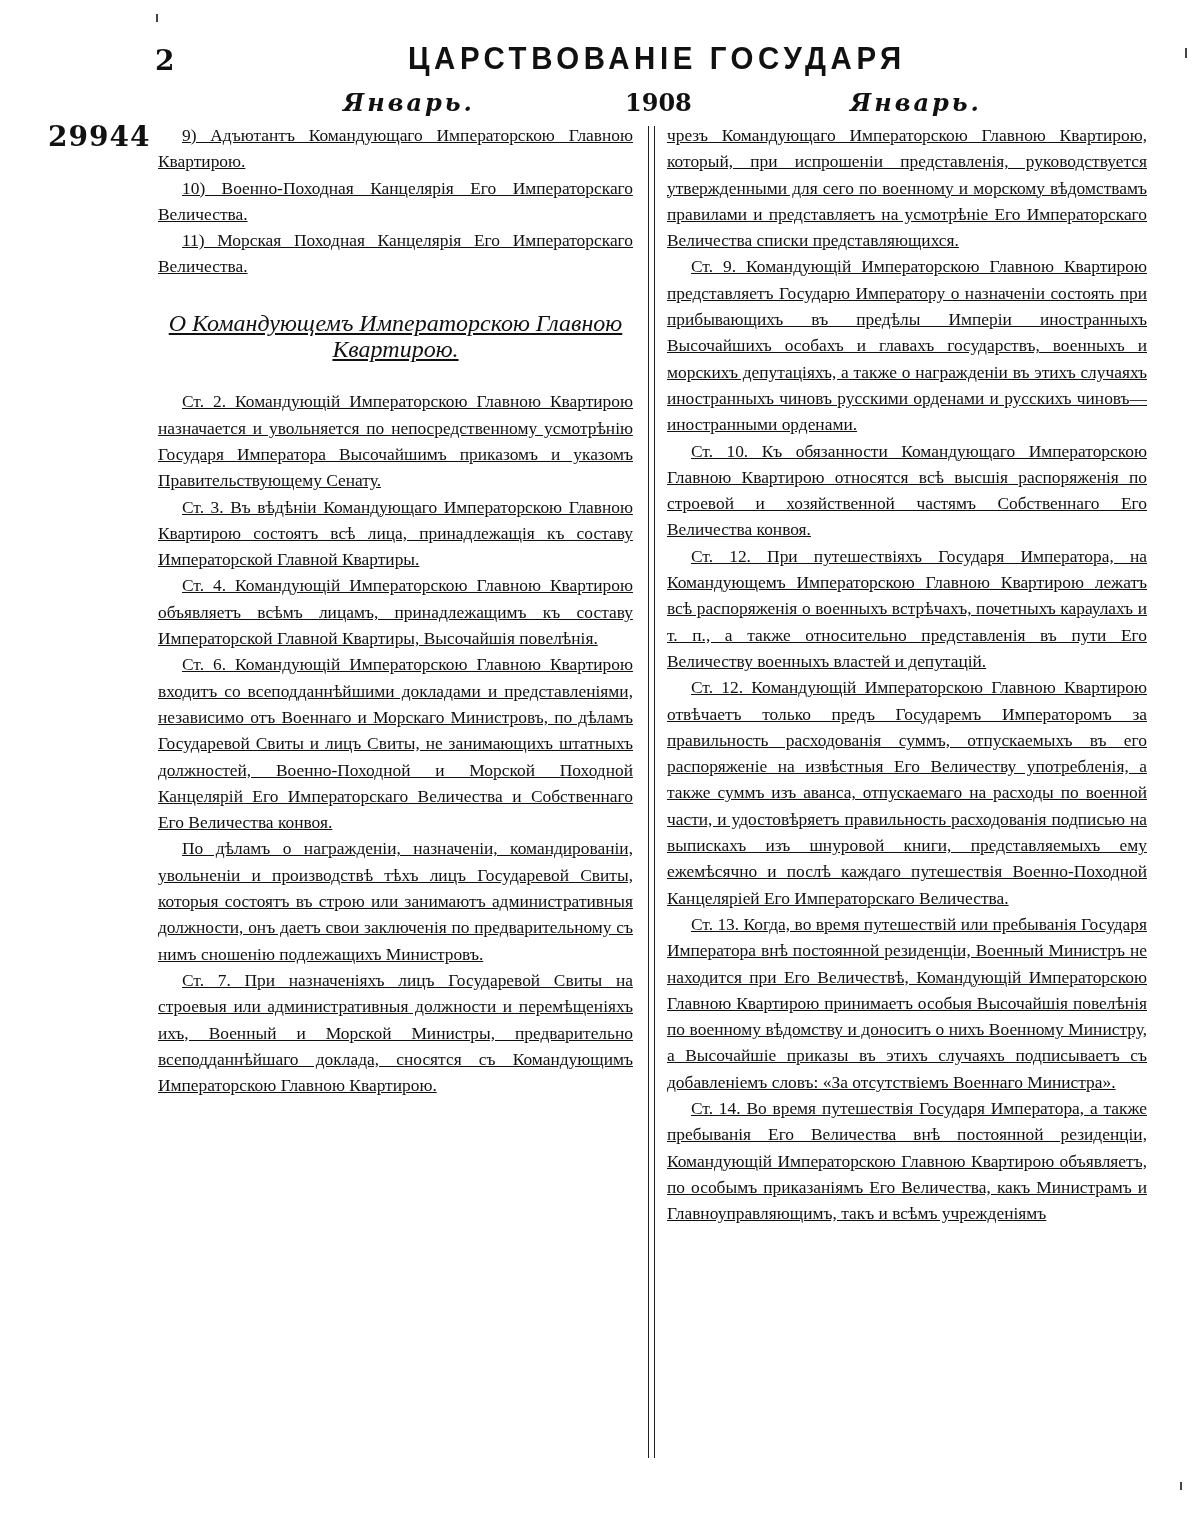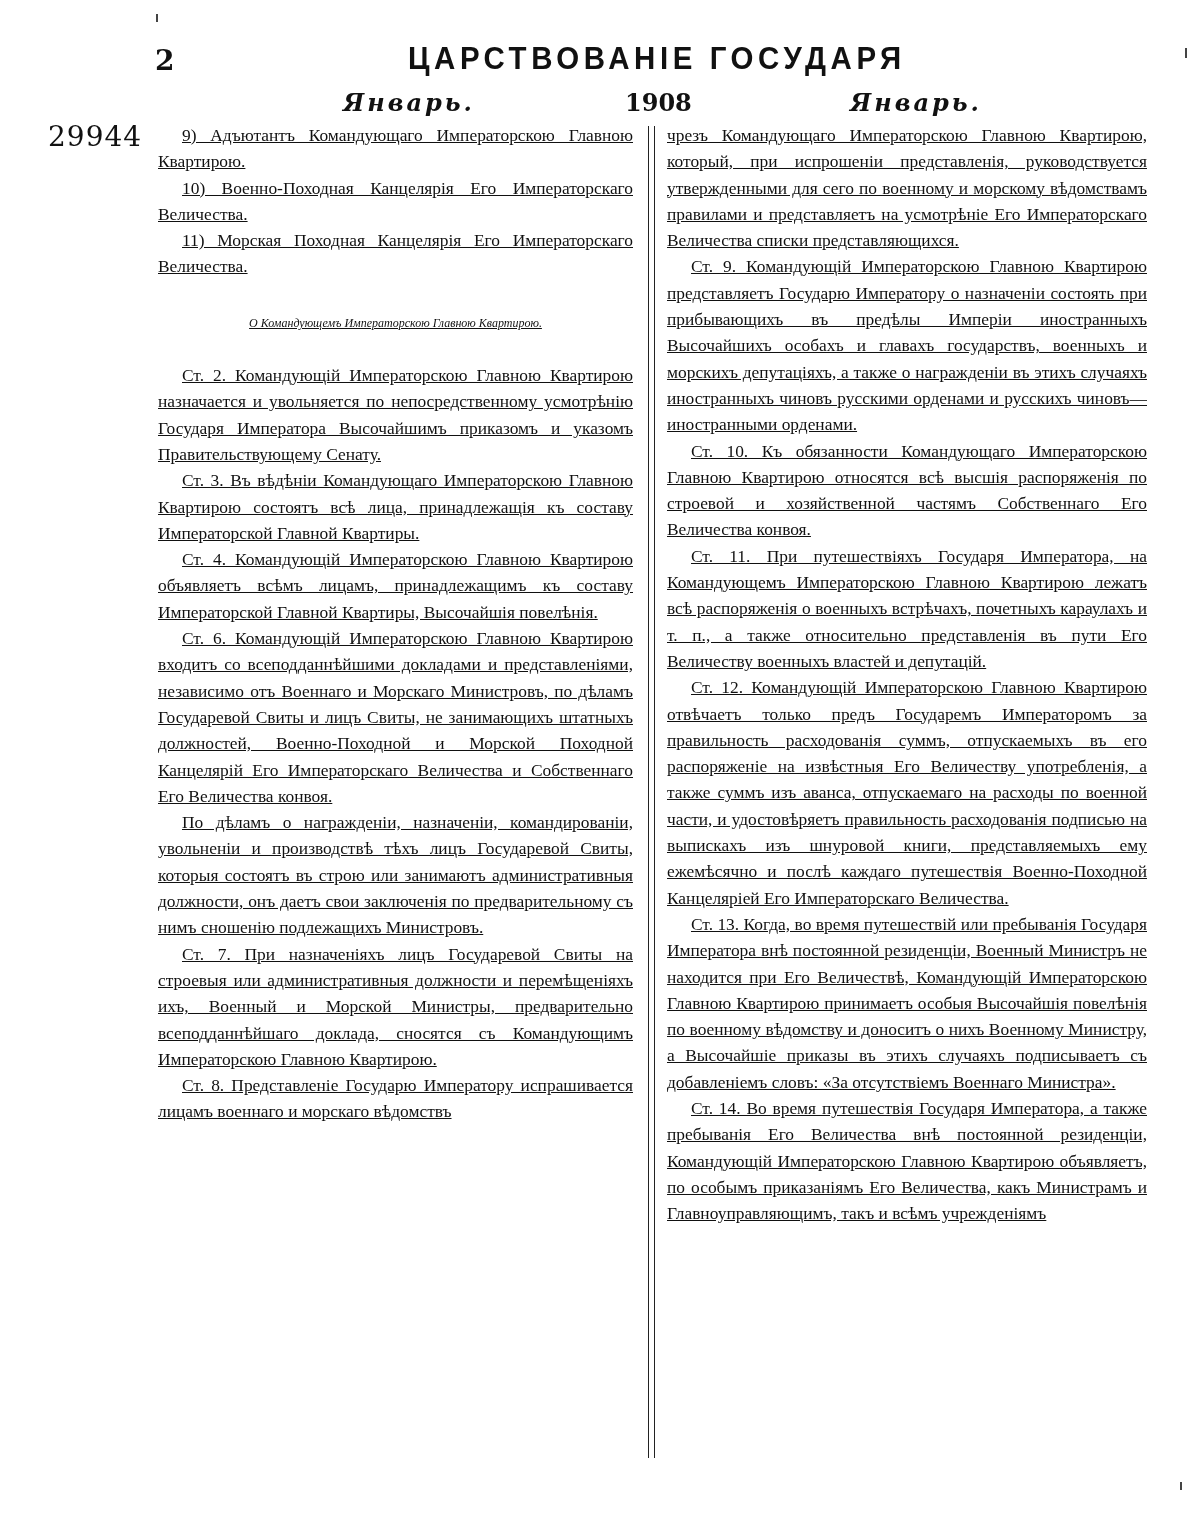--- a/index.html
+++ b/index.html
@@ -5,32 +5,32 @@
   html, body { margin: 0; padding: 0; background: #ffffff; }
   body { width: 1200px; height: 1517px; position: relative; overflow: hidden;
          font-family: "DejaVu Serif", "Liberation Serif", serif; color: #111; }
   .page-number { position: absolute; left: 155px; top: 44px; font-size: 28px; font-weight: bold; }
   .running-head { position: absolute; left: 408px; top: 40px; font-size: 32px; font-weight: bold;
                   letter-spacing: 5px; font-family: "Liberation Sans", sans-serif; transform: scaleX(0.92); transform-origin: left; }
   .date-line { position: absolute; top: 88px; font-size: 24px; text-align: right; }
   .month-left { left: 343px; font-style: italic; font-weight: bold; letter-spacing: 3px; }
   .year { left: 625px; font-weight: bold; }
   .month-right { left: 850px; font-style: italic; font-weight: bold; letter-spacing: 3px; }
-  .doc-number { position: absolute; left: 48px; top: 120px; font-size: 28px; font-weight: 400;
+  .doc-number { position: absolute; left: 48px; top: 120px; font-size: 28px; font-weight: 700;
                 font-family: "DejaVu Serif", serif; letter-spacing: 1px; }
   .column { position: absolute; top: 122px; font-size: 17.4px; line-height: 26.3px;
             text-align: justify; font-family: "Liberation Serif", serif; text-decoration: underline; }
   .col-left { left: 158px; width: 475px; }
   .col-right { left: 667px; width: 480px; }
   .divider { position: absolute; left: 648px; top: 126px; width: 5px; height: 1332px;
              border-left: 1.5px solid #222; border-right: 1.5px solid #222; }
   p { margin: 0; text-indent: 24px; }
   p.noindent { text-indent: 0; }
   .section-title { font-style: italic; text-align: center; text-indent: 0;
-                   margin-top: 30px; margin-bottom: 26px; font-size: 12px; }
+                   margin-top: 30px; margin-bottom: 26px; font-size: 24px; }
   .speck { position: absolute; background: #444; }
 </style>
 </head>
 <body>
 
 <div>
   <div class="page-number">2</div>
   <div class="running-head">ЦАРСТВОВАНІЕ ГОСУДАРЯ</div>
   <div class="date-line month-left">Январь.</div>
   <div class="date-line year">1908</div>
@@ -42,30 +42,29 @@
     <p>9) Адъютантъ Командующаго Императорскою Главною Квартирою.</p>
     <p>10) Военно-Походная Канцелярія Его Императорскаго Величества.</p>
     <p>11) Морская Походная Канцелярія Его Императорскаго Величества.</p>
     <p class="section-title">О Командующемъ Императорскою Главною Квартирою.</p>
     <p>Ст. 2. Командующій Императорскою Главною Квартирою назначается и увольняется по непосредственному усмотрѣнію Государя Императора Высочайшимъ приказомъ и указомъ Правительствующему Сенату.</p>
     <p>Ст. 3. Въ вѣдѣніи Командующаго Императорскою Главною Квартирою состоятъ всѣ лица, принадлежащія къ составу Императорской Главной Квартиры.</p>
     <p>Ст. 4. Командующій Императорскою Главною Квартирою объявляетъ всѣмъ лицамъ, принадлежащимъ къ составу Императорской Главной Квартиры, Высочайшія повелѣнія.</p>
     <p>Ст. 6. Командующій Императорскою Главною Квартирою входитъ со всеподданнѣйшими докладами и представленіями, независимо отъ Военнаго и Морскаго Министровъ, по дѣламъ Государевой Свиты и лицъ Свиты, не занимающихъ штатныхъ должностей, Военно-Походной и Морской Походной Канцелярій Его Императорскаго Величества и Собственнаго Его Величества конвоя.</p>
     <p>По дѣламъ о награжденіи, назначеніи, командированіи, увольненіи и производствѣ тѣхъ лицъ Государевой Свиты, которыя состоятъ въ строю или занимаютъ административныя должности, онъ даетъ свои заключенія по предварительному съ нимъ сношенію подлежащихъ Министровъ.</p>
     <p>Ст. 7. При назначеніяхъ лицъ Государевой Свиты на строевыя или административныя должности и перемѣщеніяхъ ихъ, Военный и Морской Министры, предварительно всеподданнѣйшаго доклада, сносятся съ Командующимъ Императорскою Главною Квартирою.</p>
-    <p>Ст. 8. Представленіе Государю Императору испрашивается лицамъ военнаго и морскаго вѣдомствъ</p>
   </div>
 
   <div class="divider"></div>
 
   <div class="column col-right">
     <p class="noindent">чрезъ Командующаго Императорскою Главною Квартирою, который, при испрошеніи представленія, руководствуется утвержденными для сего по военному и морскому вѣдомствамъ правилами и представляетъ на усмотрѣніе Его Императорскаго Величества списки представляющихся.</p>
     <p>Ст. 9. Командующій Императорскою Главною Квартирою представляетъ Государю Императору о назначеніи состоять при прибывающихъ въ предѣлы Имперіи иностранныхъ Высочайшихъ особахъ и главахъ государствъ, военныхъ и морскихъ депутаціяхъ, а также о награжденіи въ этихъ случаяхъ иностранныхъ чиновъ русскими орденами и русскихъ чиновъ—иностранными орденами.</p>
     <p>Ст. 10. Къ обязанности Командующаго Императорскою Главною Квартирою относятся всѣ высшія распоряженія по строевой и хозяйственной частямъ Собственнаго Его Величества конвоя.</p>
-    <p>Ст. 11. При путешествіяхъ Государя Императора, на Командующемъ Императорскою Главною Квартирою лежатъ всѣ распоряженія о военныхъ встрѣчахъ, почетныхъ караулахъ и т. п., а также относительно представленія въ пути Его Величеству военныхъ властей и депутацій.</p>
+    <p>Ст. 12. При путешествіяхъ Государя Императора, на Командующемъ Императорскою Главною Квартирою лежатъ всѣ распоряженія о военныхъ встрѣчахъ, почетныхъ караулахъ и т. п., а также относительно представленія въ пути Его Величеству военныхъ властей и депутацій.</p>
     <p>Ст. 12. Командующій Императорскою Главною Квартирою отвѣчаетъ только предъ Государемъ Императоромъ за правильность расходованія суммъ, отпускаемыхъ въ его распоряженіе на извѣстныя Его Величеству употребленія, а также суммъ изъ аванса, отпускаемаго на расходы по военной части, и удостовѣряетъ правильность расходованія подписью на выпискахъ изъ шнуровой книги, представляемыхъ ему ежемѣсячно и послѣ каждаго путешествія Военно-Походной Канцеляріей Его Императорскаго Величества.</p>
     <p>Ст. 13. Когда, во время путешествій или пребыванія Государя Императора внѣ постоянной резиденціи, Военный Министръ не находится при Его Величествѣ, Командующій Императорскою Главною Квартирою принимаетъ особыя Высочайшія повелѣнія по военному вѣдомству и доноситъ о нихъ Военному Министру, а Высочайшіе приказы въ этихъ случаяхъ подписываетъ съ добавленіемъ словъ: «За отсутствіемъ Военнаго Министра».</p>
     <p>Ст. 14. Во время путешествія Государя Императора, а также пребыванія Его Величества внѣ постоянной резиденціи, Командующій Императорскою Главною Квартирою объявляетъ, по особымъ приказаніямъ Его Величества, какъ Министрамъ и Главноуправляющимъ, такъ и всѣмъ учрежденіямъ</p>
   </div>
 
   <div class="speck" style="left:156px;top:14px;width:2px;height:8px;"></div>
   <div class="speck" style="left:1185px;top:48px;width:2px;height:10px;"></div>
   <div class="speck" style="left:1180px;top:1482px;width:2px;height:8px;"></div>
 </div>
 

